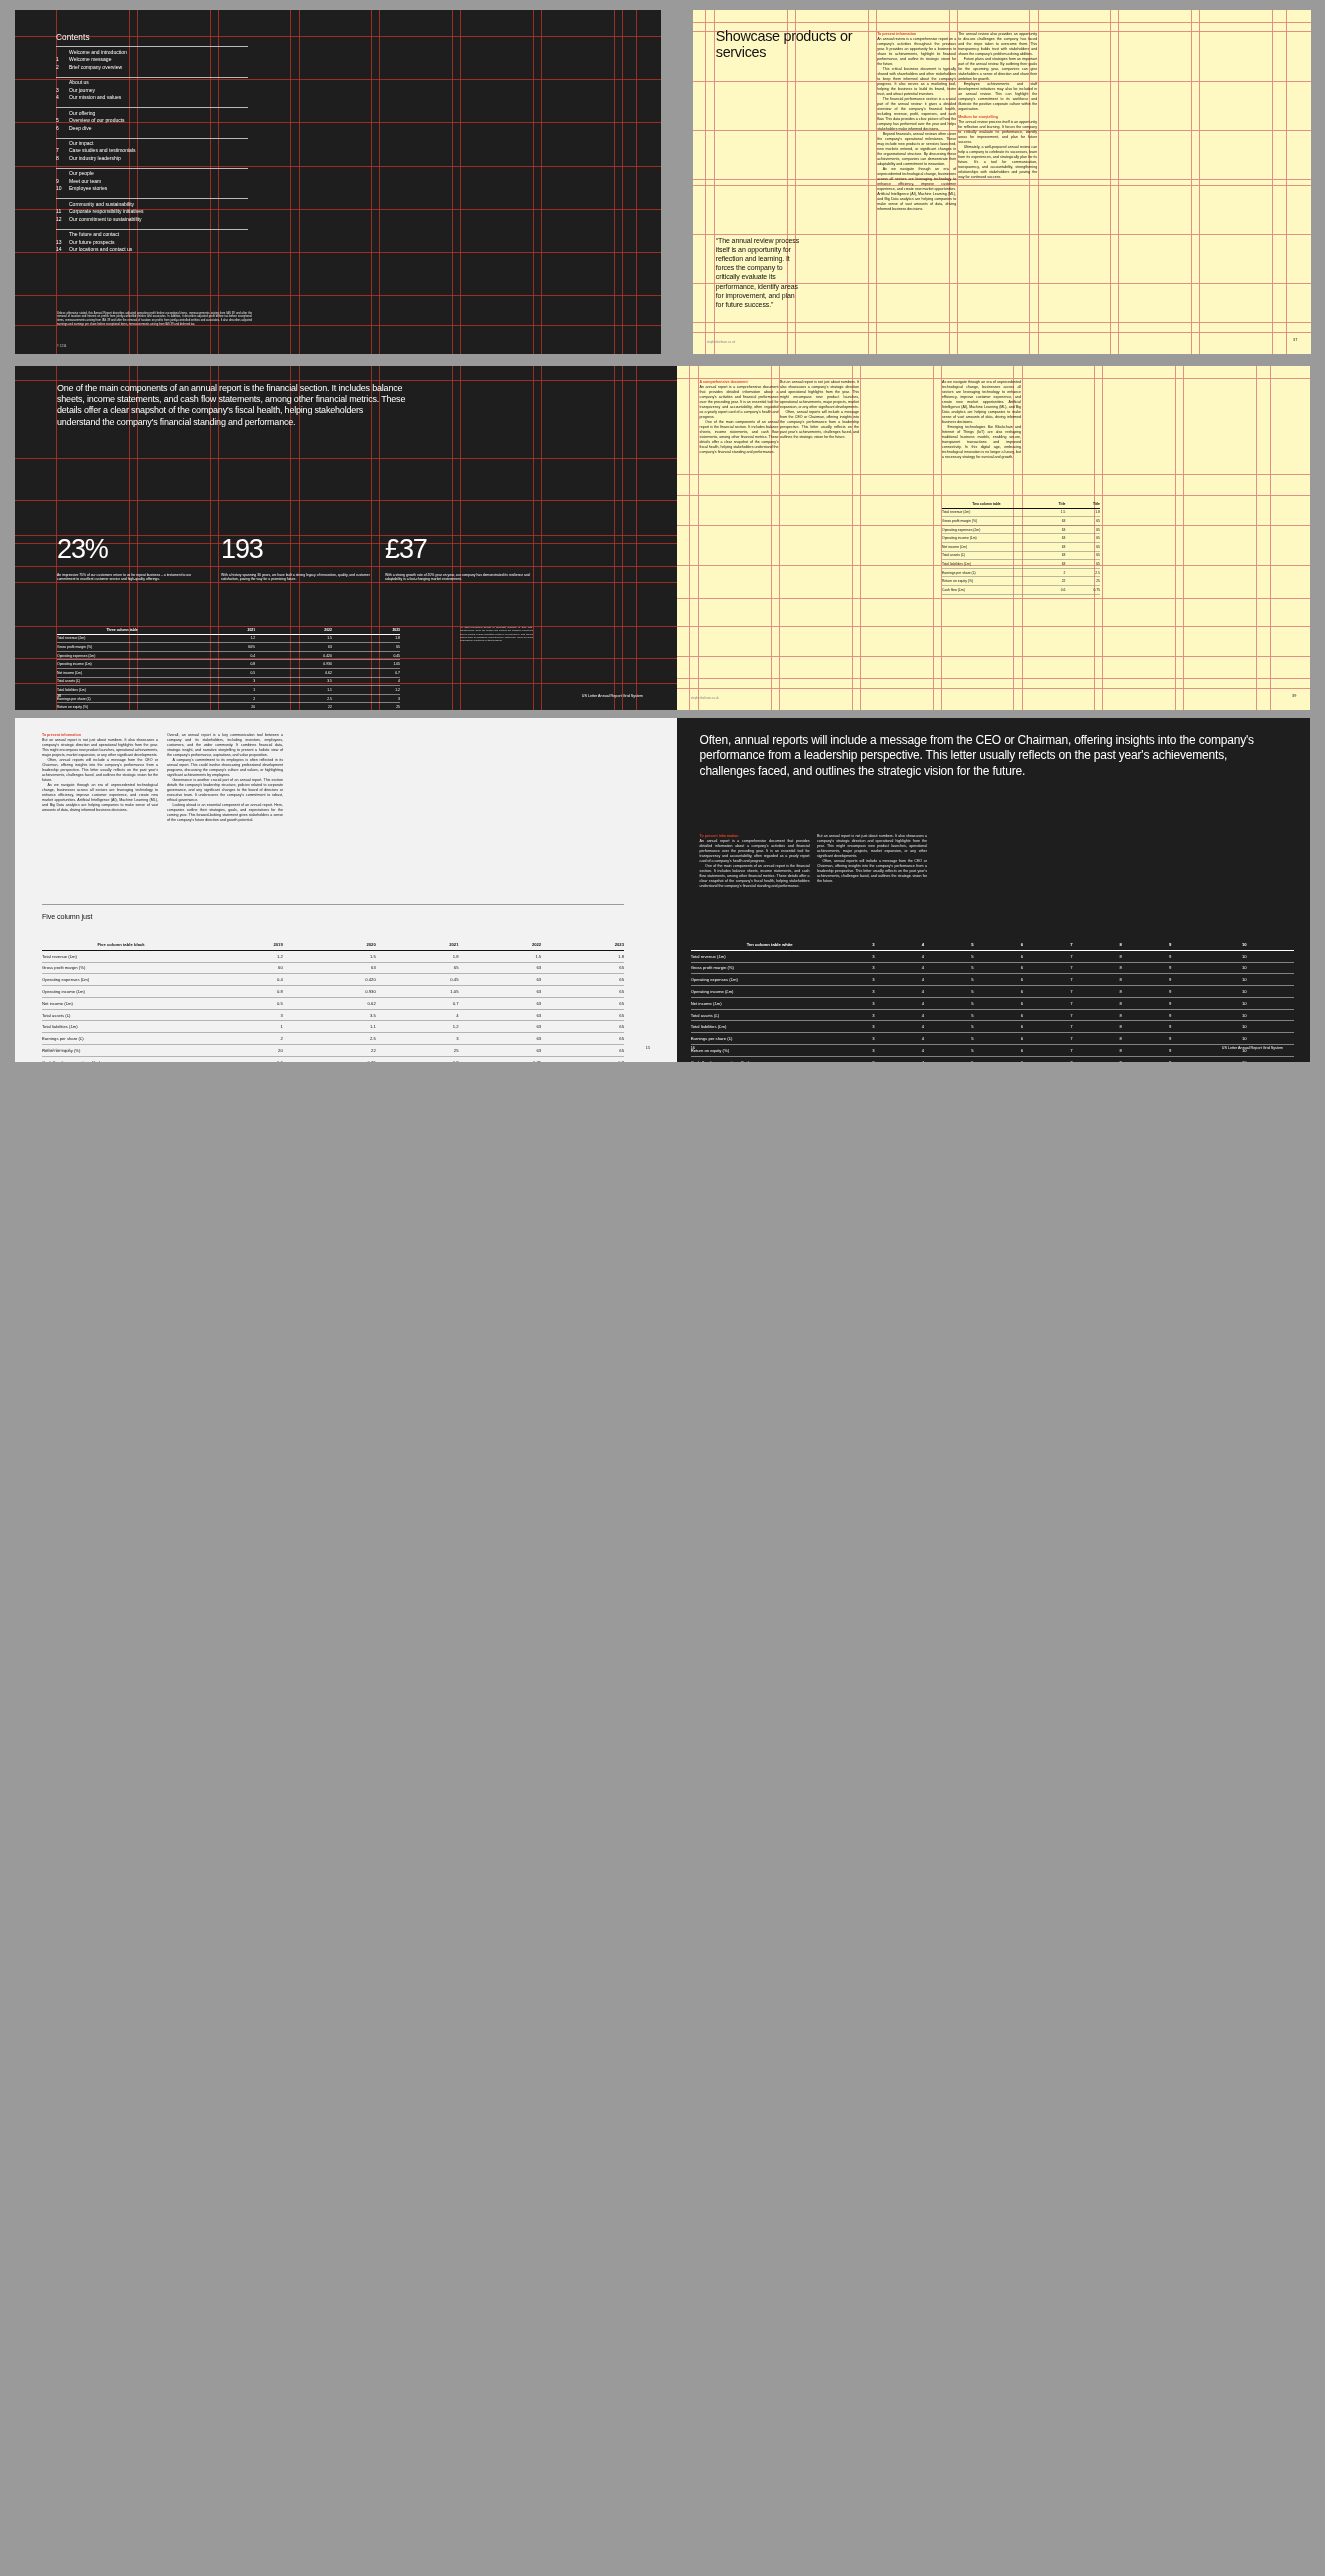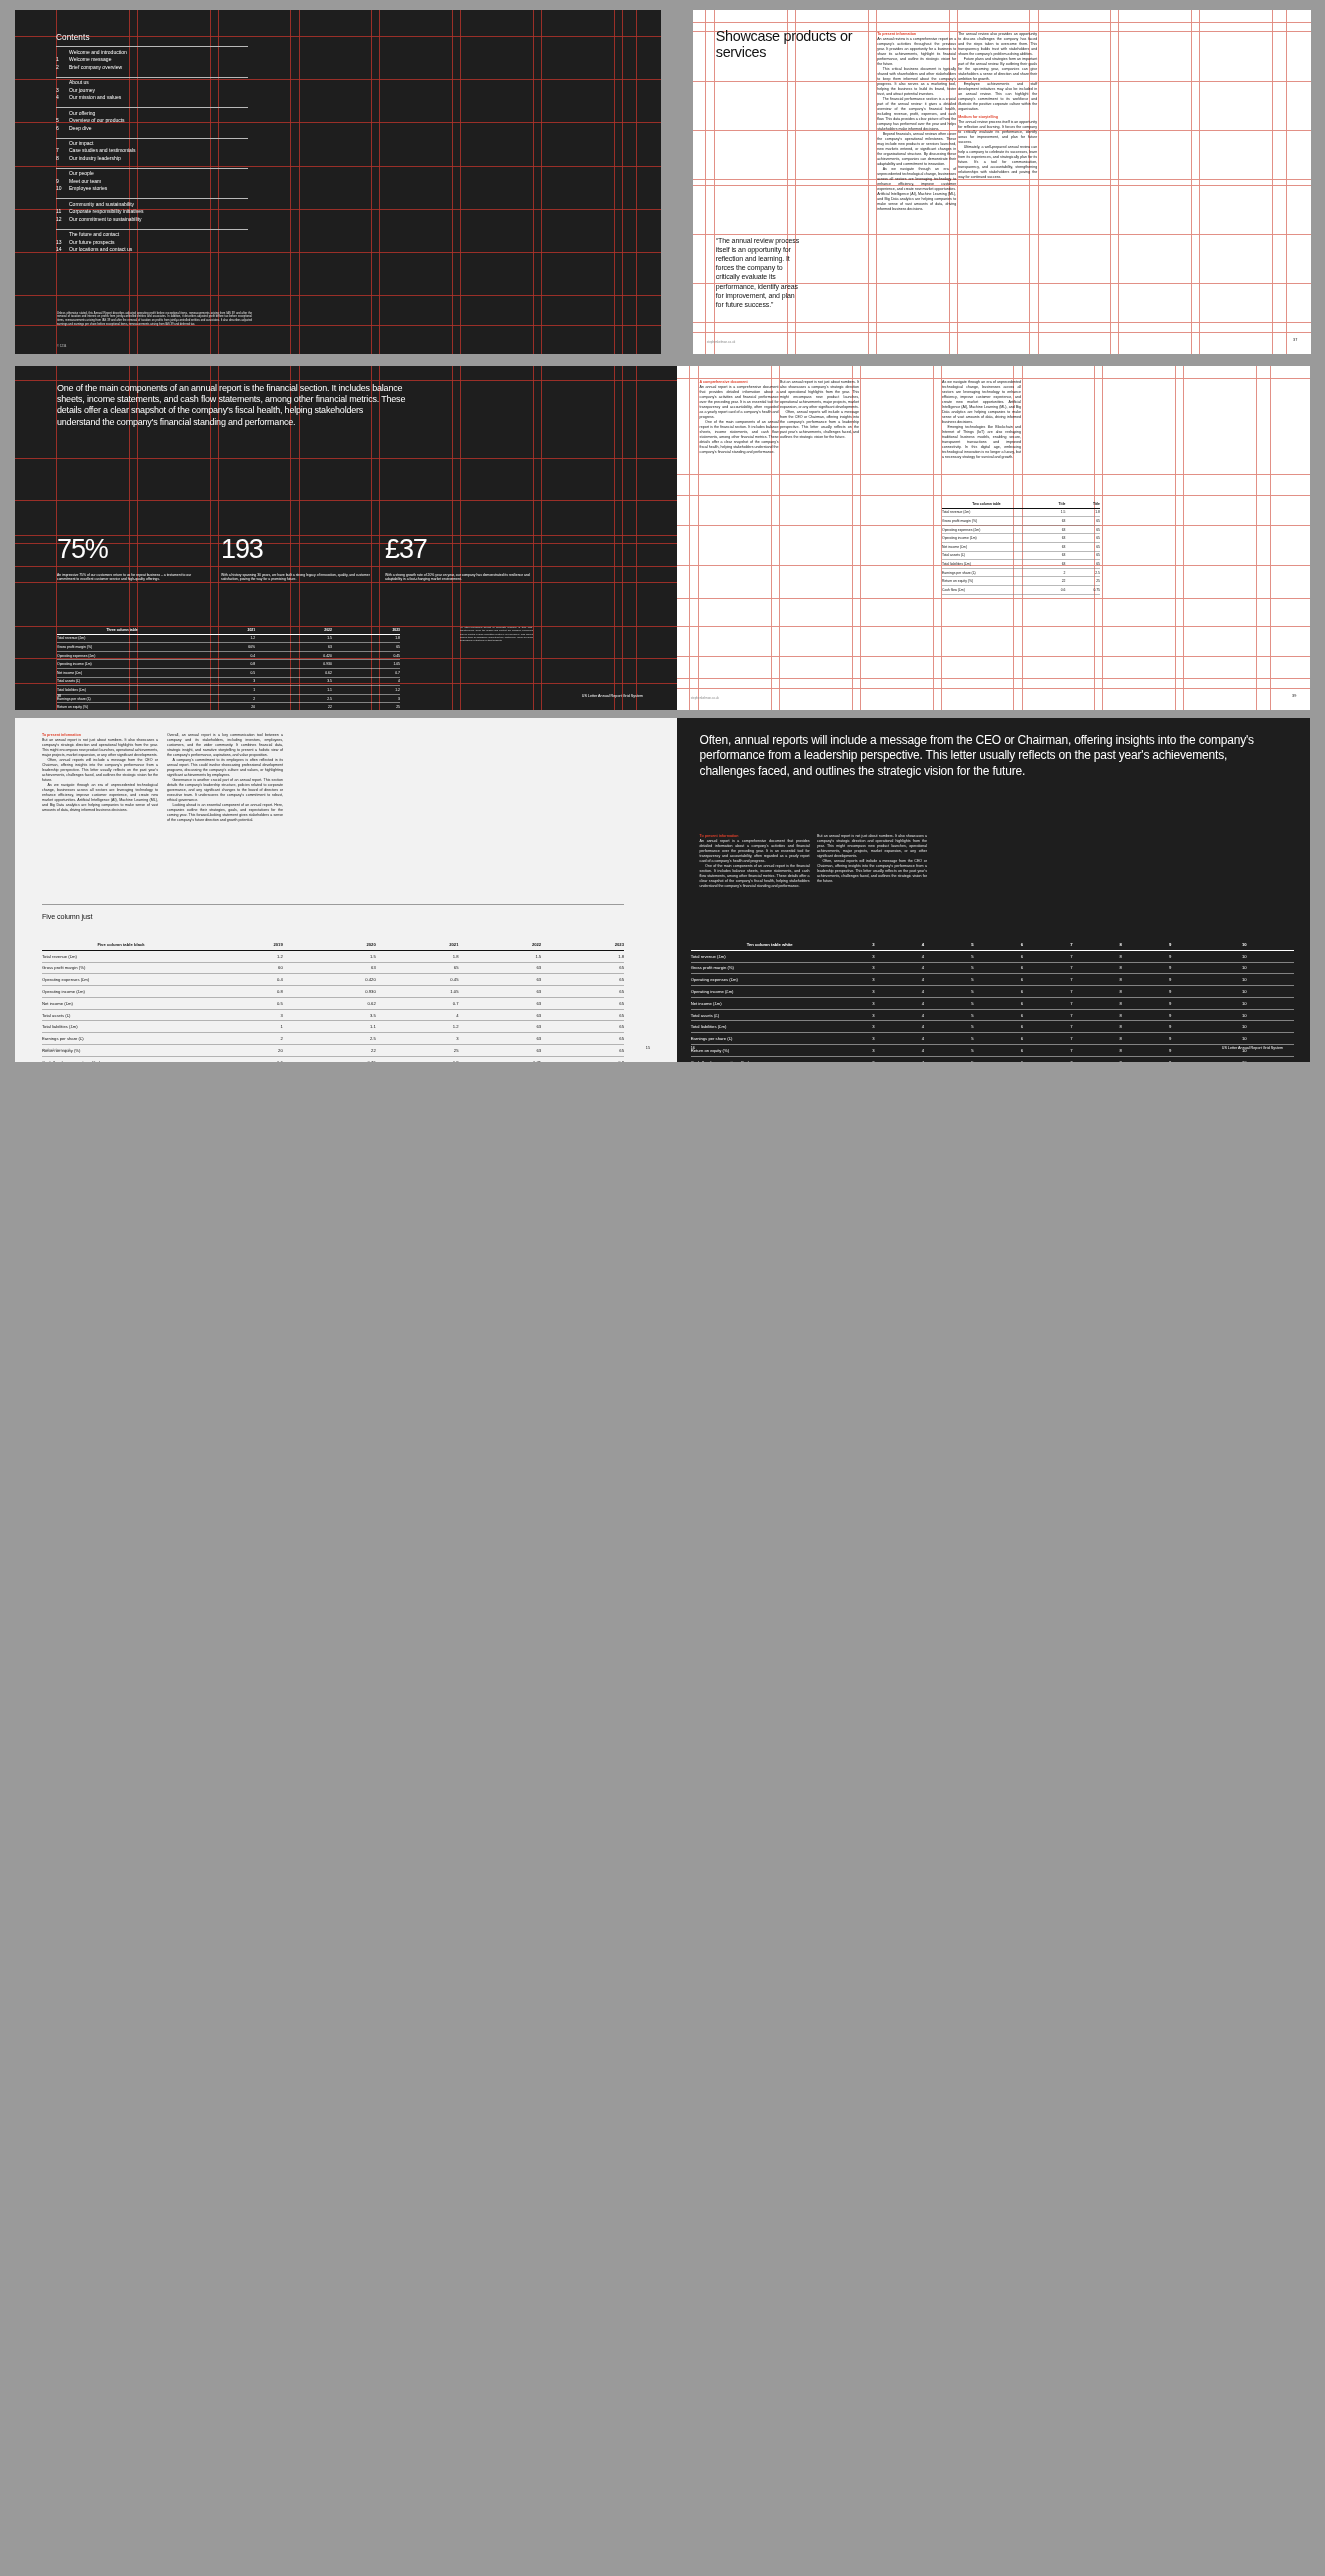--- a/index.html
+++ b/index.html
@@ -7,21 +7,21 @@
     width: 1326px;
     background: #9a9a9a;
     font-family: "Liberation Sans", sans-serif;
     -webkit-font-smoothing: antialiased;
   }
   body { width: 1326px; height: 2576px; position: relative; overflow: hidden; }
 
   .spread { position: absolute; display: flex; }
   .page { position: relative; overflow: hidden; }
   .page.dark { background: #1e1e1e; color: #ffffff; }
-  .page.light { background: #ffffff; color: #111111; }
+  .page.light { background: #fef9c3; color: #111111; }
   .page.offwhite { background: #f2f2f2; color: #111111; }
 
   
   .grid-overlay { position: absolute; inset: 0; pointer-events: none; }
   .gl-v, .gl-h { position: absolute; background: #c0392b; opacity: .62; }
   .gl-v { top: 0; bottom: 0; width: 0.7px; }
   .gl-h { left: 0; right: 0; height: 0.7px; }
   .dark .gl-v, .dark .gl-h { background: #b0332a; opacity: .85; }
   .light .gl-v, .light .gl-h, .offwhite .gl-v, .offwhite .gl-h { background: #e08a80; opacity: .95; }
 
@@ -318,21 +318,21 @@
       <div class="gl-h" style="top:216px;"></div>
         <div class="gl-h" style="top:260px;"></div>
       <div class="gl-h" style="top:292px;"></div>
         <div class="gl-h" style="top:317px;"></div>
     </div>
 
     <div class="leadpara" style="position:absolute; left:42px; top:17px; width:351px;">One of the main components of an annual report is the financial section. It includes balance sheets, income statements, and cash flow statements, among other financial metrics. These details offer a clear snapshot of the company's fiscal health, helping stakeholders understand the company's financial standing and performance.</div>
 
     <div id="s2-stats" style="position:absolute; left:42px; top:170px; width:480px; display:flex; gap:15px;">
         <div style="width: 149px;">
-          <div class="stat-num">75%</div>
+          <div class="stat-num">23%</div>
           <div class="stat-desc" style="margin-top: 9.6px;">An impressive 75% of our customers return to us for repeat business – a testament to our commitment to excellent customer service and high-quality offerings.</div>
         </div>
         <div style="width: 149px;">
           <div class="stat-num">193</div>
           <div class="stat-desc" style="margin-top: 9.6px;">With a history spanning 30 years, we have built a strong legacy of innovation, quality, and customer satisfaction, paving the way for a promising future.</div>
         </div>
         <div style="width: 149px;">
           <div class="stat-num">£37</div>
           <div class="stat-desc" style="margin-top: 9.6px;">With a strong growth rate of 20% year on year, our company has demonstrated its resilience and adaptability in a fast-changing market environment.</div>
         </div>

